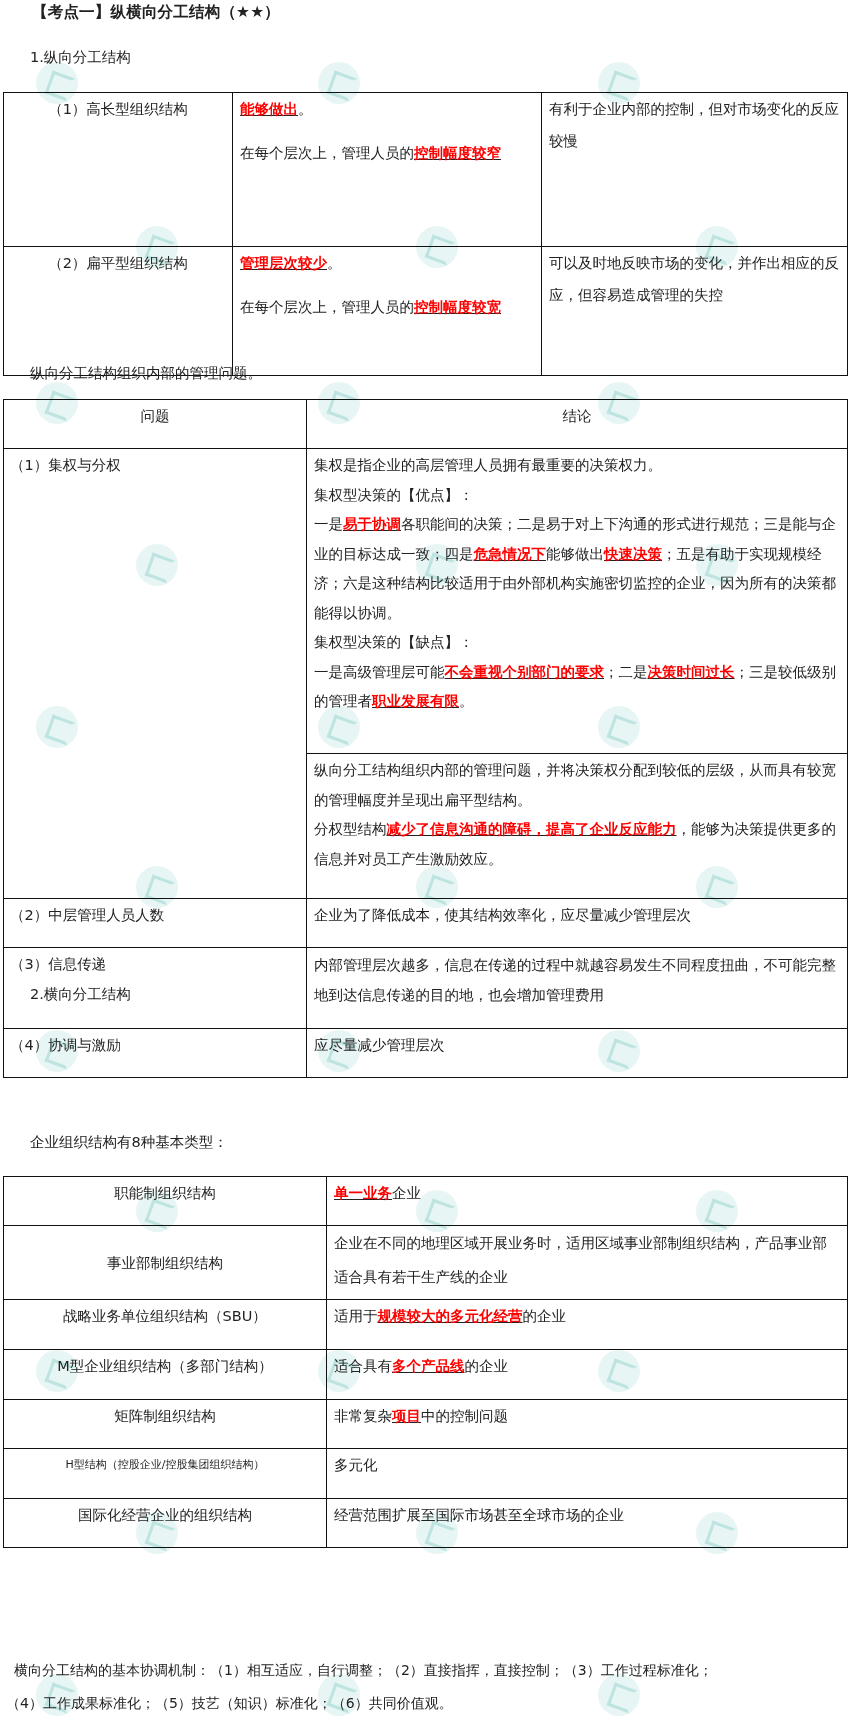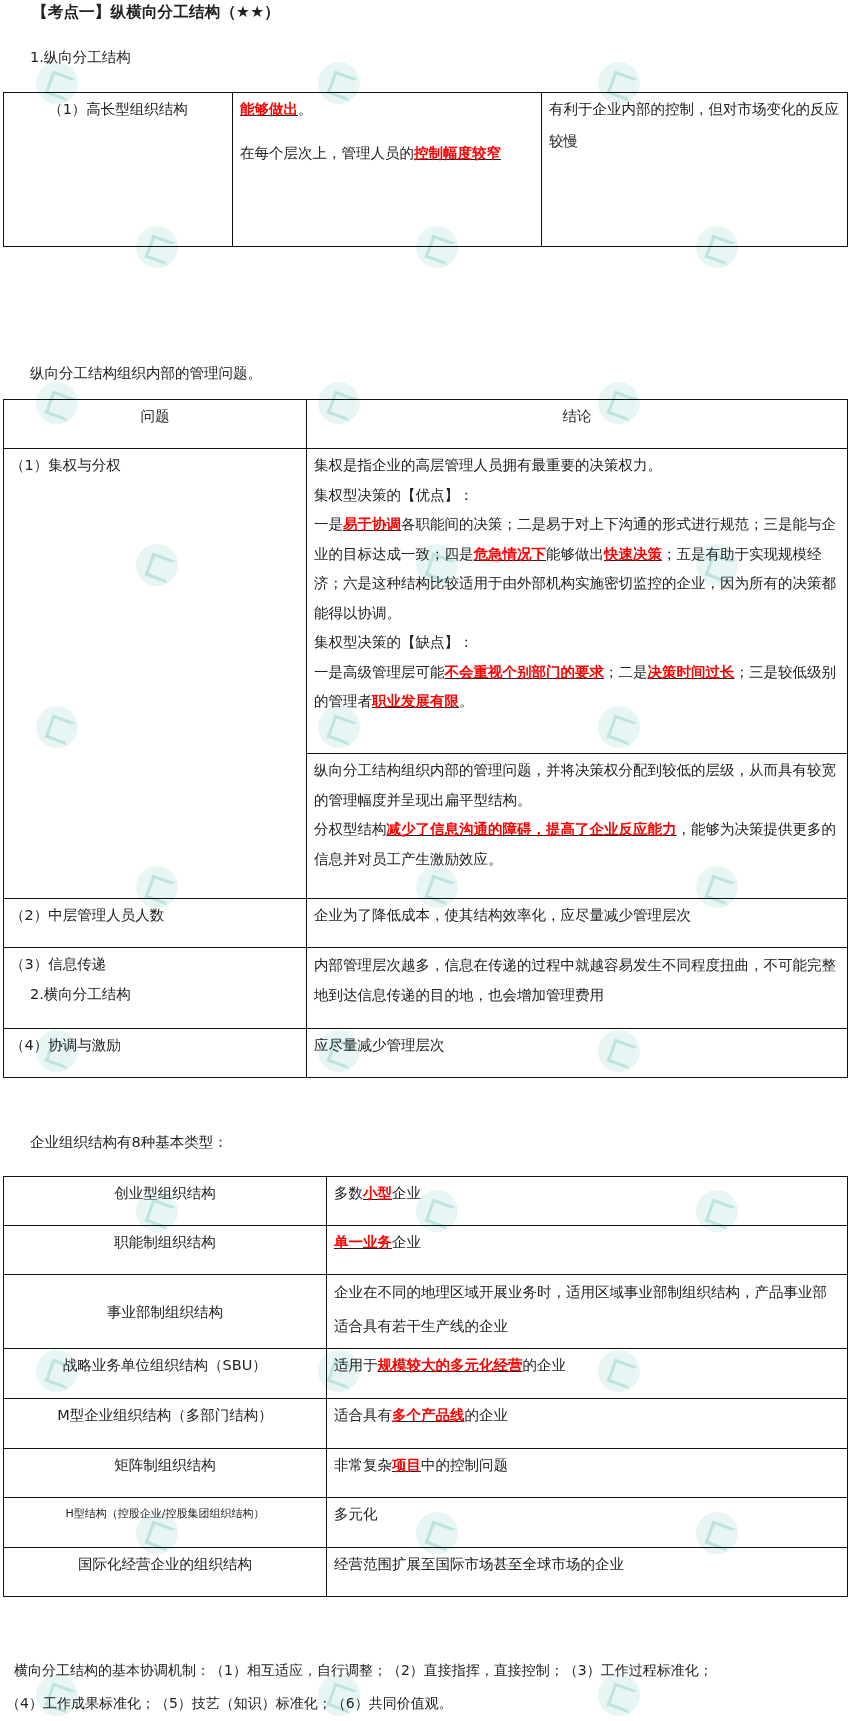--- a/index.html
+++ b/index.html
@@ -69,20 +69,29 @@
   <tbody>
       <tr style="height:154px">
     <td class="center" style="padding-top:0"><span>（1）高长型组织结构</span></td>
     <td>
       <div><span class="hl">能够做出</span><span>。</span></div>
       <div class="gap"></div>
       <div style="line-height:28px"><span>在每个层次上，管理人员的</span><span class="hl">控制幅度较窄</span></div>
     </td>
     <td>有利于企业内部的控制，但对市场变化的反应较慢</td>
   </tr>
+  <tr style="height:129px">
+    <td class="center"><span>（2）扁平型组织结构</span></td>
+    <td>
+      <div><span class="hl">管理层次较少</span><span>。</span></div>
+      <div class="gap"></div>
+      <div style="line-height:28px"><span>在每个层次上，管理人员的</span><span class="hl">控制幅度较宽</span></div>
+    </td>
+    <td>可以及时地反映市场的变化，并作出相应的反应，但容易造成管理的失控</td>
+  </tr>
 </tbody>
   </table>
 
 <div class="abs para" style="left:30px;top:364px">纵向分工结构组织内部的管理问题。</div>
 
 <table class="t" style="left:3px;top:399px;width:844px;">
   <colgroup>
       <col style="width:303px">
       <col style="width:541px">
     </colgroup>
@@ -125,24 +134,20 @@
 <div class="abs para" style="left:30px;top:985px">2.横向分工结构</div>
 <div class="abs para" style="left:30px;top:1133px">企业组织结构有8种基本类型：</div>
 
 <table class="t" style="left:3px;top:1176px;width:844px;">
   <colgroup>
       <col style="width:323px">
       <col style="width:521px">
     </colgroup>
   <tbody>
   <tr style="height:49px">
-    <td class="center">创业型组织结构</td>
-    <td><span>多数</span><span class="hl">小型</span><span>企业</span></td>
-  </tr>
-  <tr style="height:49px">
     <td class="center">职能制组织结构</td>
     <td><span></span><span class="hl">单一业务</span><span>企业</span></td>
   </tr>
   <tr style="height:74px">
     <td class="center" style="vertical-align:middle">事业部制组织结构</td>
     <td style="line-height:34px"><span>企业在不同的地理区域开展业务时，适用区域事业部制组织结构，产品事业部适合具有若干生产线的企业</span><span class="hl"></span><span></span></td>
   </tr>
   <tr style="height:50px">
     <td class="center">战略业务单位组织结构（SBU）</td>
     <td><span>适用于</span><span class="hl">规模较大的多元化经营</span><span>的企业</span></td>

